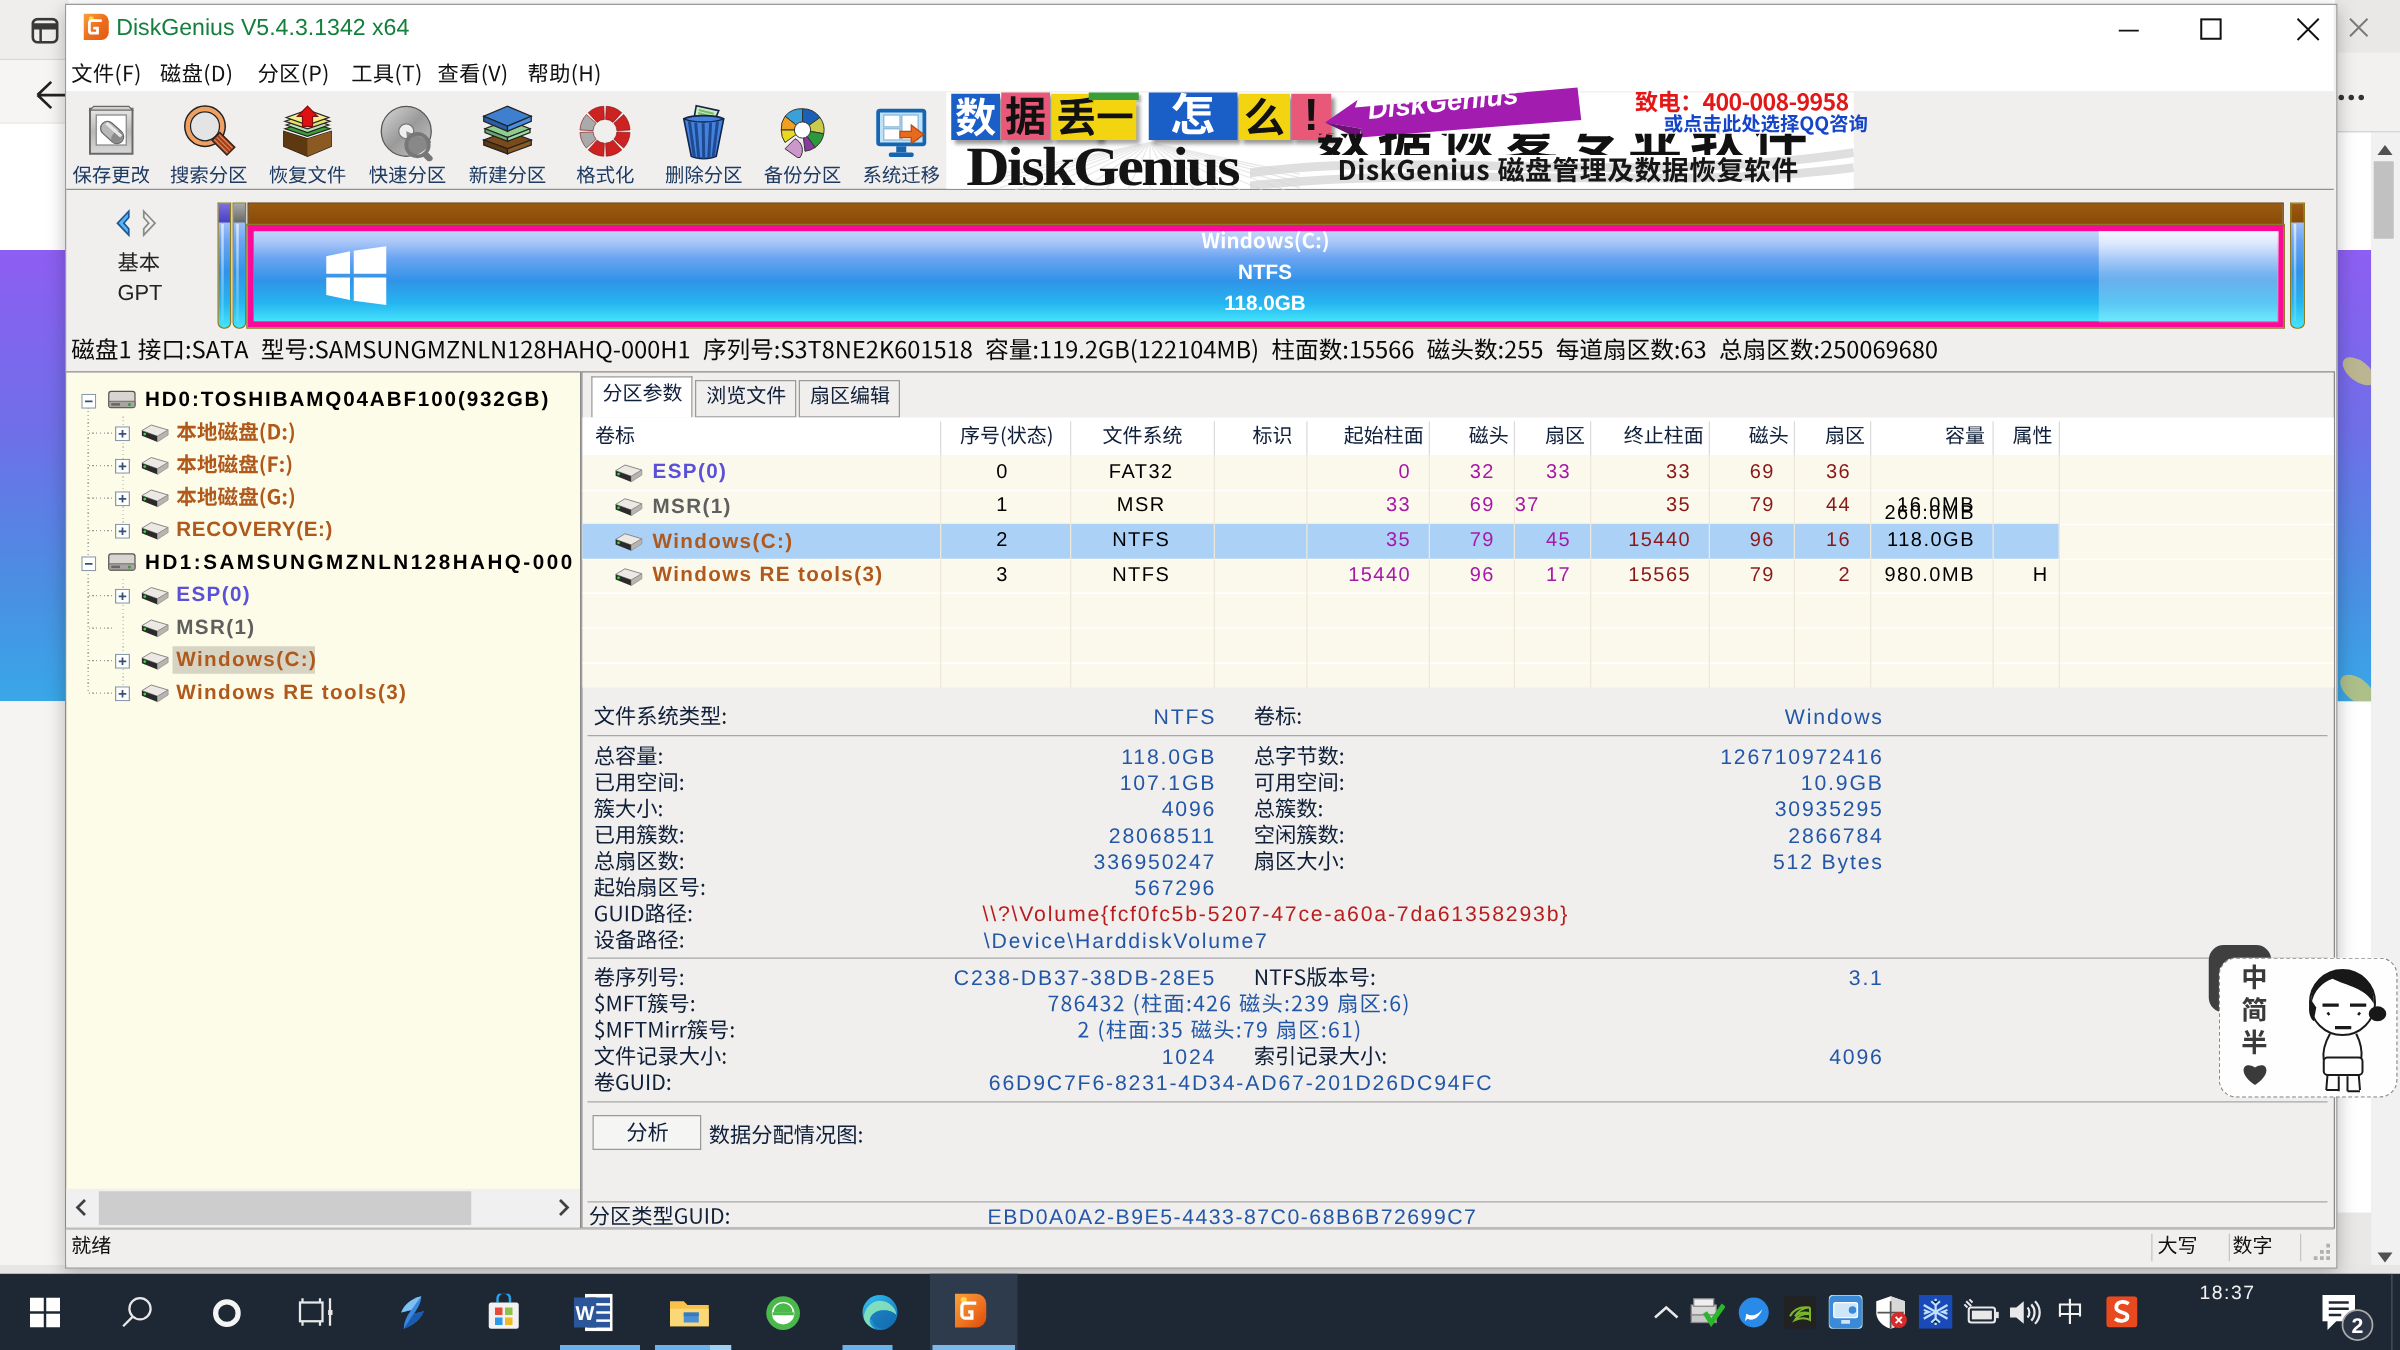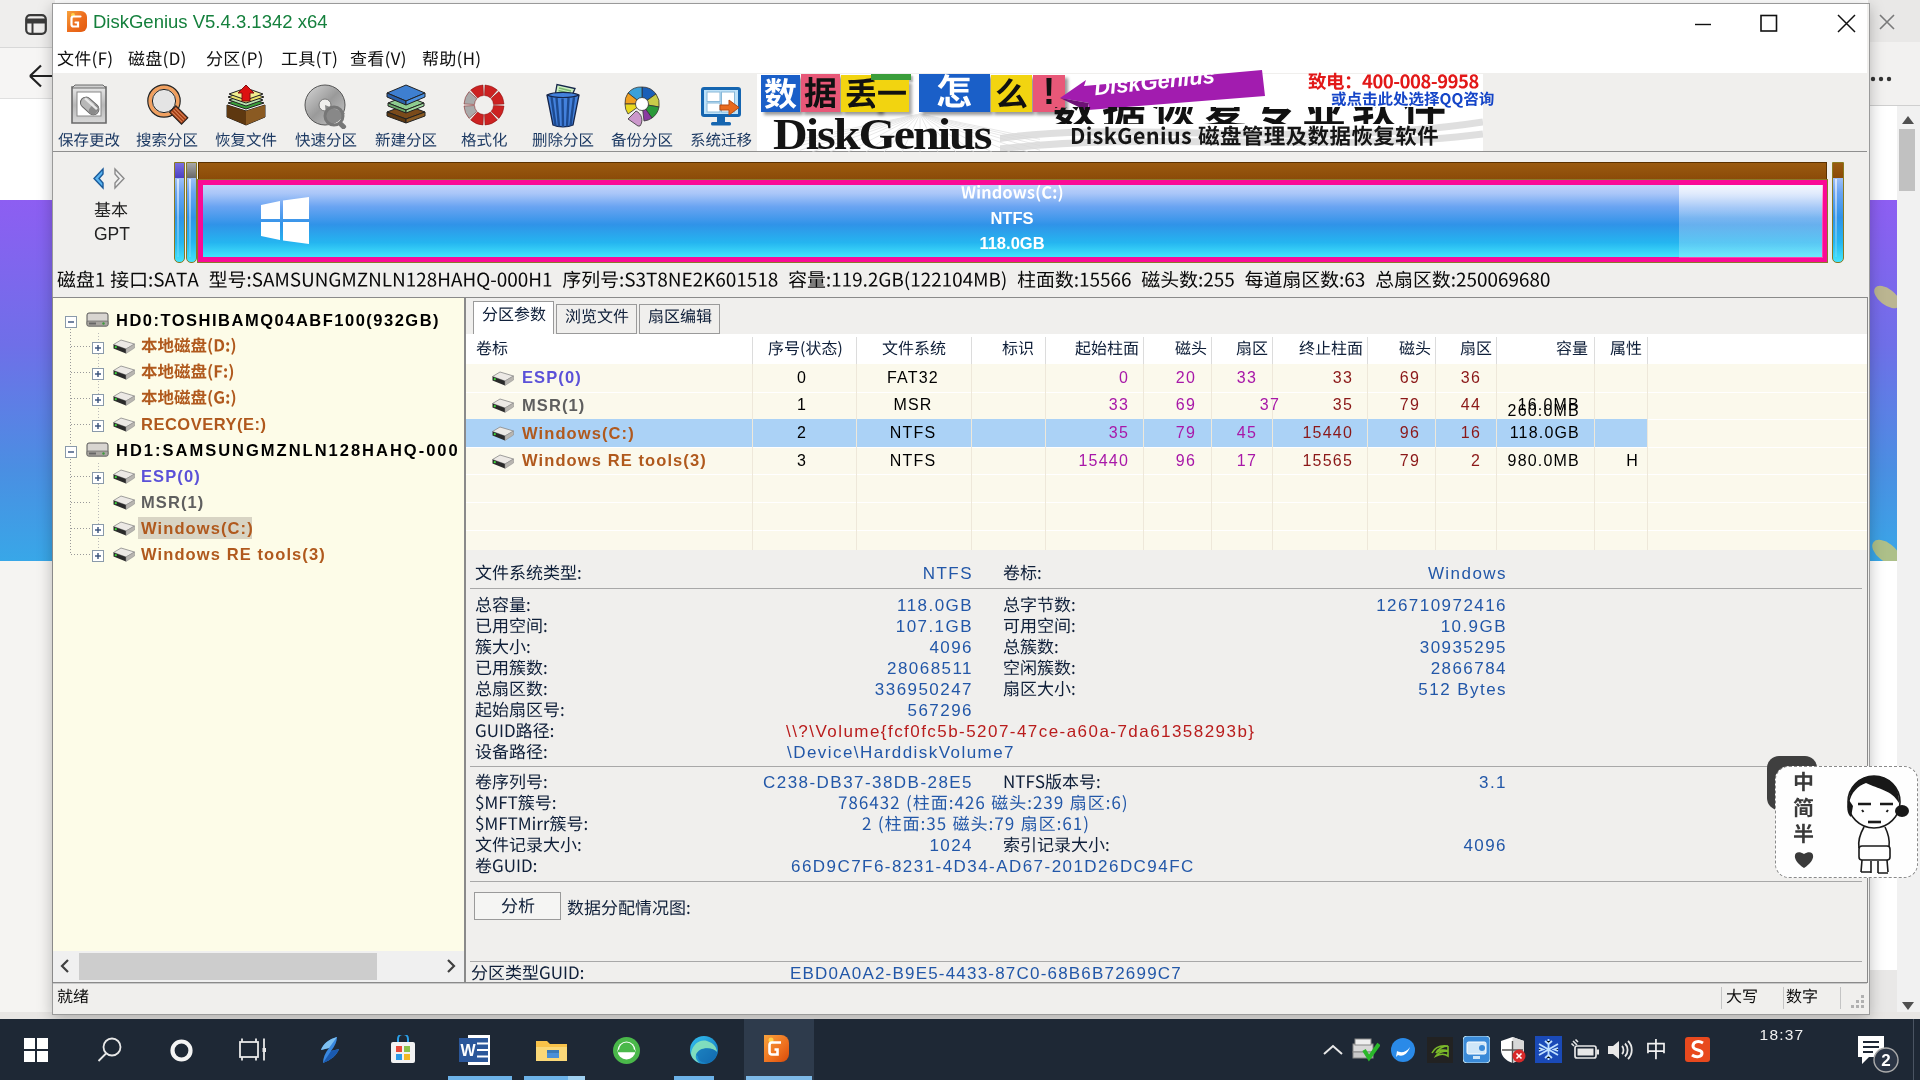--- a/index.html
+++ b/index.html
@@ -1156,38 +1156,38 @@
 <div style="position:absolute;left:491px;top:369.8px;"><svg width="24" height="17" viewBox="0 0 24 17">
       <path d="M1.5 6.5 L9 2 L22.5 6 L14 11 Z" fill="#ece9e5" stroke="#888" stroke-width=".8"></path>
 <path d="M1.5 6.5 L14 11 L14 15.5 L1.5 10.5 Z" fill="#2a2a2a"></path>
 <path d="M14 11 L22.5 6 L22.5 10 L14 15.5 Z" fill="#b8b5b0" stroke="#888" stroke-width=".5"></path>
 <circle cx="3.8" cy="9.2" r="1.1" fill="#3ad83a"></circle>
     </svg></div>
 <div style="position:absolute;left:522.0px;top:368.3px;font:bold 16.5px 'Liberation Sans',sans-serif;color:#5b51d8;line-height:1.12;white-space:pre;letter-spacing:1.1px;">ESP(0)</div>
 <div style="position:absolute;left:802.0px;transform:translateX(-50%);top:368.8px;font:normal 16.0px 'Liberation Sans',sans-serif;color:#000;line-height:1.12;white-space:pre;letter-spacing:1.2px;">0</div>
 <div style="position:absolute;left:913.0px;transform:translateX(-50%);top:368.8px;font:normal 16.0px 'Liberation Sans',sans-serif;color:#000;line-height:1.12;white-space:pre;letter-spacing:1.2px;">FAT32</div>
 <div style="position:absolute;right:791.0px;top:368.8px;font:normal 16.0px 'Liberation Sans',sans-serif;color:#a818a8;line-height:1.12;white-space:pre;letter-spacing:1.2px;">0</div>
-<div style="position:absolute;right:724.0px;top:368.8px;font:normal 16.0px 'Liberation Sans',sans-serif;color:#a818a8;line-height:1.12;white-space:pre;letter-spacing:1.2px;">20</div>
+<div style="position:absolute;right:724.0px;top:368.8px;font:normal 16.0px 'Liberation Sans',sans-serif;color:#a818a8;line-height:1.12;white-space:pre;letter-spacing:1.2px;">32</div>
 <div style="position:absolute;right:663.0px;top:368.8px;font:normal 16.0px 'Liberation Sans',sans-serif;color:#a818a8;line-height:1.12;white-space:pre;letter-spacing:1.2px;">33</div>
 <div style="position:absolute;right:567.0px;top:368.8px;font:normal 16.0px 'Liberation Sans',sans-serif;color:#8b1818;line-height:1.12;white-space:pre;letter-spacing:1.2px;">33</div>
 <div style="position:absolute;right:500.0px;top:368.8px;font:normal 16.0px 'Liberation Sans',sans-serif;color:#8b1818;line-height:1.12;white-space:pre;letter-spacing:1.2px;">69</div>
 <div style="position:absolute;right:439.0px;top:368.8px;font:normal 16.0px 'Liberation Sans',sans-serif;color:#8b1818;line-height:1.12;white-space:pre;letter-spacing:1.2px;">36</div>
 <div style="position:absolute;right:340.0px;top:368.8px;font:normal 16.0px 'Liberation Sans',sans-serif;color:#000;line-height:1.12;white-space:pre;letter-spacing:1.2px;margin-top:33px;">260.0MB</div>
 <div style="position:absolute;left:491px;top:397.40000000000003px;"><svg width="24" height="17" viewBox="0 0 24 17">
       <path d="M1.5 6.5 L9 2 L22.5 6 L14 11 Z" fill="#ece9e5" stroke="#888" stroke-width=".8"></path>
 <path d="M1.5 6.5 L14 11 L14 15.5 L1.5 10.5 Z" fill="#2a2a2a"></path>
 <path d="M14 11 L22.5 6 L22.5 10 L14 15.5 Z" fill="#b8b5b0" stroke="#888" stroke-width=".5"></path>
 <circle cx="3.8" cy="9.2" r="1.1" fill="#3ad83a"></circle>
     </svg></div>
 <div style="position:absolute;left:522.0px;top:395.9px;font:bold 16.5px 'Liberation Sans',sans-serif;color:#5f5f5f;line-height:1.12;white-space:pre;letter-spacing:1.1px;">MSR(1)</div>
 <div style="position:absolute;left:802.0px;transform:translateX(-50%);top:396.4px;font:normal 16.0px 'Liberation Sans',sans-serif;color:#000;line-height:1.12;white-space:pre;letter-spacing:1.2px;">1</div>
 <div style="position:absolute;left:913.0px;transform:translateX(-50%);top:396.4px;font:normal 16.0px 'Liberation Sans',sans-serif;color:#000;line-height:1.12;white-space:pre;letter-spacing:1.2px;">MSR</div>
 <div style="position:absolute;right:791.0px;top:396.4px;font:normal 16.0px 'Liberation Sans',sans-serif;color:#a818a8;line-height:1.12;white-space:pre;letter-spacing:1.2px;">33</div>
 <div style="position:absolute;right:724.0px;top:396.4px;font:normal 16.0px 'Liberation Sans',sans-serif;color:#a818a8;line-height:1.12;white-space:pre;letter-spacing:1.2px;">69</div>
-<div style="position:absolute;right:640px;top:396.4px;font:normal 16.0px 'Liberation Sans',sans-serif;color:#a818a8;line-height:1.12;white-space:pre;letter-spacing:1.2px;">37</div>
+<div style="position:absolute;right:688px;top:396.4px;font:normal 16.0px 'Liberation Sans',sans-serif;color:#a818a8;line-height:1.12;white-space:pre;letter-spacing:1.2px;">37</div>
 <div style="position:absolute;right:567.0px;top:396.4px;font:normal 16.0px 'Liberation Sans',sans-serif;color:#8b1818;line-height:1.12;white-space:pre;letter-spacing:1.2px;">35</div>
 <div style="position:absolute;right:500.0px;top:396.4px;font:normal 16.0px 'Liberation Sans',sans-serif;color:#8b1818;line-height:1.12;white-space:pre;letter-spacing:1.2px;">79</div>
 <div style="position:absolute;right:439.0px;top:396.4px;font:normal 16.0px 'Liberation Sans',sans-serif;color:#8b1818;line-height:1.12;white-space:pre;letter-spacing:1.2px;">44</div>
 <div style="position:absolute;right:340.0px;top:396.4px;font:normal 16.0px 'Liberation Sans',sans-serif;color:#000;line-height:1.12;white-space:pre;letter-spacing:1.2px;">16.0MB</div>
 <div style="position:absolute;left:491px;top:425.00000000000006px;"><svg width="24" height="17" viewBox="0 0 24 17">
       <path d="M1.5 6.5 L9 2 L22.5 6 L14 11 Z" fill="#ece9e5" stroke="#888" stroke-width=".8"></path>
 <path d="M1.5 6.5 L14 11 L14 15.5 L1.5 10.5 Z" fill="#2a2a2a"></path>
 <path d="M14 11 L22.5 6 L22.5 10 L14 15.5 Z" fill="#b8b5b0" stroke="#888" stroke-width=".5"></path>
 <circle cx="3.8" cy="9.2" r="1.1" fill="#3ad83a"></circle>
     </svg></div>

